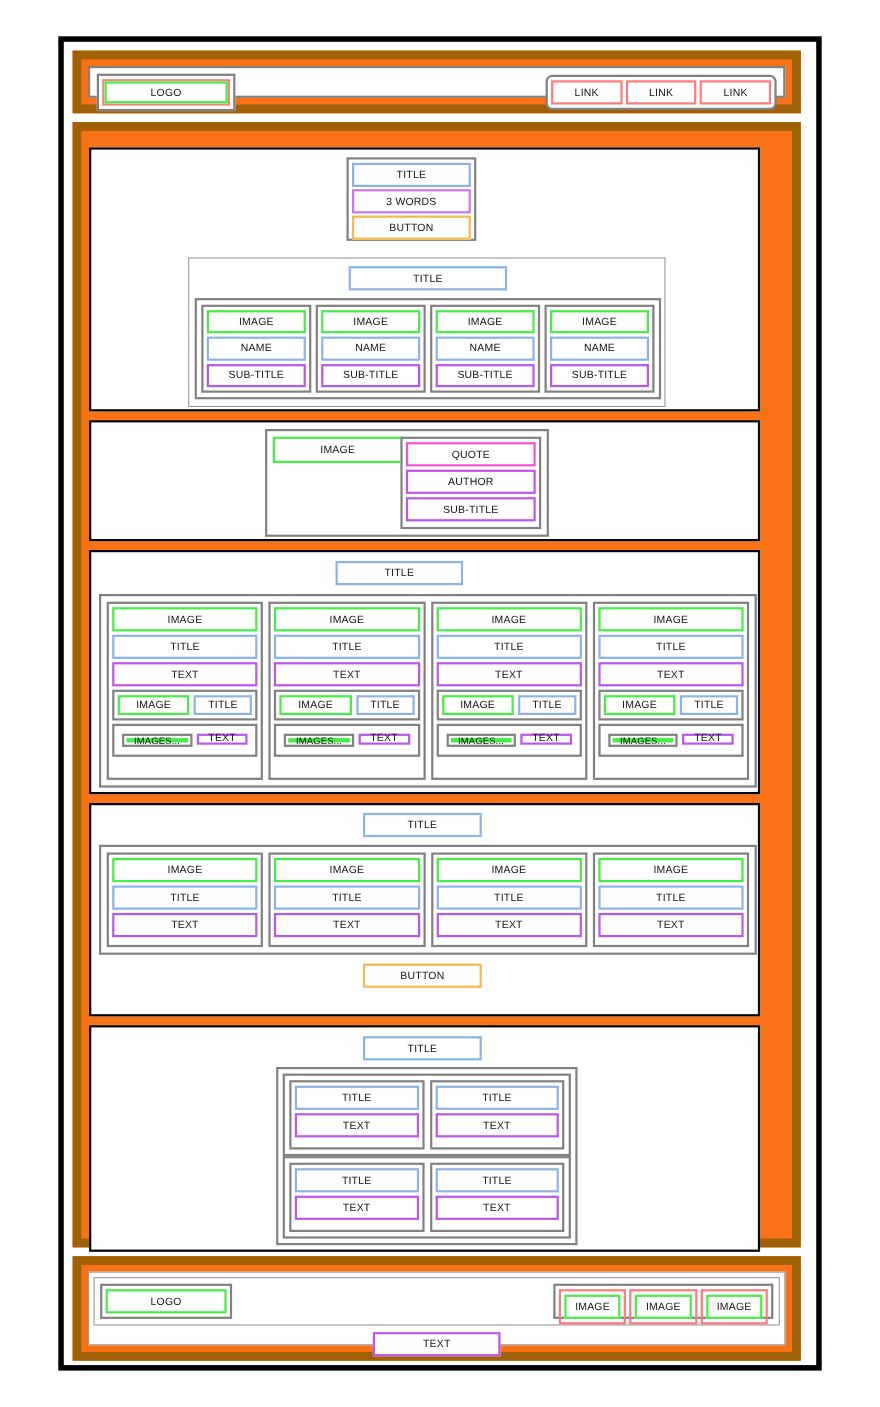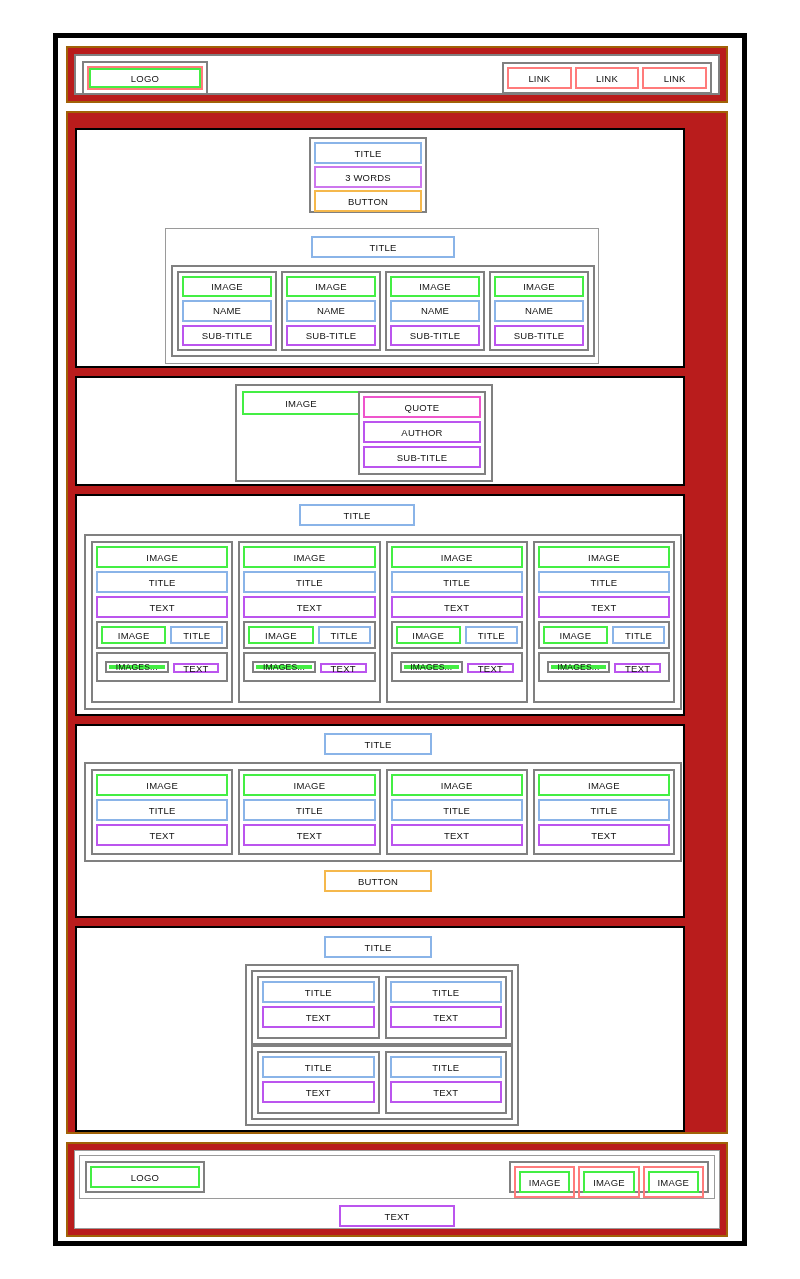--- a/index.html
+++ b/index.html
@@ -21,23 +21,23 @@
   .frame {            
     position: absolute;
     left: 53px; top: 33px;
     width: 694px; height: 1213px;
     border: 5px solid #000000;
     box-sizing: border-box;
     background: #ffffff;
     padding: 8px;
   }
   .band {             
-    border: 2px solid #a16207;
-    box-sizing: border-box;
-    background: #b91c1c;
+    border: 8px solid #a16207;
+    box-sizing: border-box;
+    background: #f97316;
     padding: 6px;
   }
   .sect {             
     border: 2px solid #000000;
     box-sizing: border-box;
     background: #ffffff;
     margin-top: 8px;
   }
   .gray {             
     border: 2px solid #808080;
@@ -69,21 +69,21 @@
   .c-pink   { border: 2px solid #ee55cc; }
   .c-orange { border: 2px solid #f5b84c; }
   .c-red    { border: 2px solid #ff7b7b; }
 
   
   #header-band { position: absolute; left: 8px; top: 8px; width: 662px; height: 57px; }
   .header-inner { position: relative; width: 100%; height: 100%; }
   #logo-wrap { position: absolute; left: 6px; top: 5px; width: 126px; height: 34px; padding: 3px; }
   #logo-box  { width: 100%; height: 100%; }
   #nav-wrap  { position: absolute; right: 6px; top: 6px; width: 210px; height: 32px;
-               display: flex; align-items: center; gap: 3px; padding: 3px; }
+               display: flex; align-items: center; gap: 3px; padding: 3px; border-radius: 6px; }
   .nav-link  { flex: 1 1 0; height: 100%; }
 
   
   #body-band { position: absolute; left: 8px; top: 73px; width: 662px; height: 1023px; padding: 5px; }
   .body-inner { position: relative; width: 100%; height: 100%; }
 
   
   #sect-hero { position: absolute; left: 2px; top: 2px; width: 610px; height: 240px; }
   #hero-stack { position: absolute; left: 232px; top: 7px; width: 118px; height: 76px; padding: 3px; }
   #hero-stack .box { width: 100%; height: 22px; margin-bottom: 2px; }
@@ -108,21 +108,21 @@
   #sect-blog { position: absolute; left: 2px; top: 368px; width: 610px; height: 222px; }
   #blog-title { position: absolute; left: 222px; top: 8px; width: 116px; height: 22px; }
   #blog-grid { position: absolute; left: 7px; top: 38px; width: 598px; height: 176px;
                display: flex; gap: 5px; padding: 5px; }
   .blog-card { flex: 1 1 0; padding: 3px; display: flex; flex-direction: column; gap: 3px; }
   .blog-card > .box { height: 22px; width: 100%; }
   .blog-sub { display: flex; gap: 4px; padding: 3px; height: 28px; box-sizing: border-box; }
   .blog-sub .box { height: 100%; }
   .blog-sub .b-img { flex: 1.25 1 0; }
   .blog-sub .b-ttl { flex: 1 1 0; }
-  .blog-gal { display: flex; gap: 4px; padding: 7px; height: 30px; box-sizing: border-box; align-items: flex-end; }
+  .blog-gal { display: flex; gap: 4px; padding: 7px; height: 30px; box-sizing: border-box; align-items: flex-start; }
   .gal-wrap { flex: 1.3 1 0; height: 100%; padding: 2px; box-sizing: border-box; }
   .gal-wrap .box { width: 100%; height: 100%; font-size: 8.5px; }
   .blog-gal .g-txt { flex: 1 1 0; height: 80%; }
 
   
   #sect-feat { position: absolute; left: 2px; top: 598px; width: 610px; height: 194px; }
   #feat-title { position: absolute; left: 247px; top: 7px; width: 108px; height: 22px; }
   #feat-grid { position: absolute; left: 7px; top: 36px; width: 598px; height: 100px;
                display: flex; gap: 5px; padding: 5px; }
   .feat-card { flex: 1 1 0; padding: 3px; display: flex; flex-direction: column; gap: 3px; }

